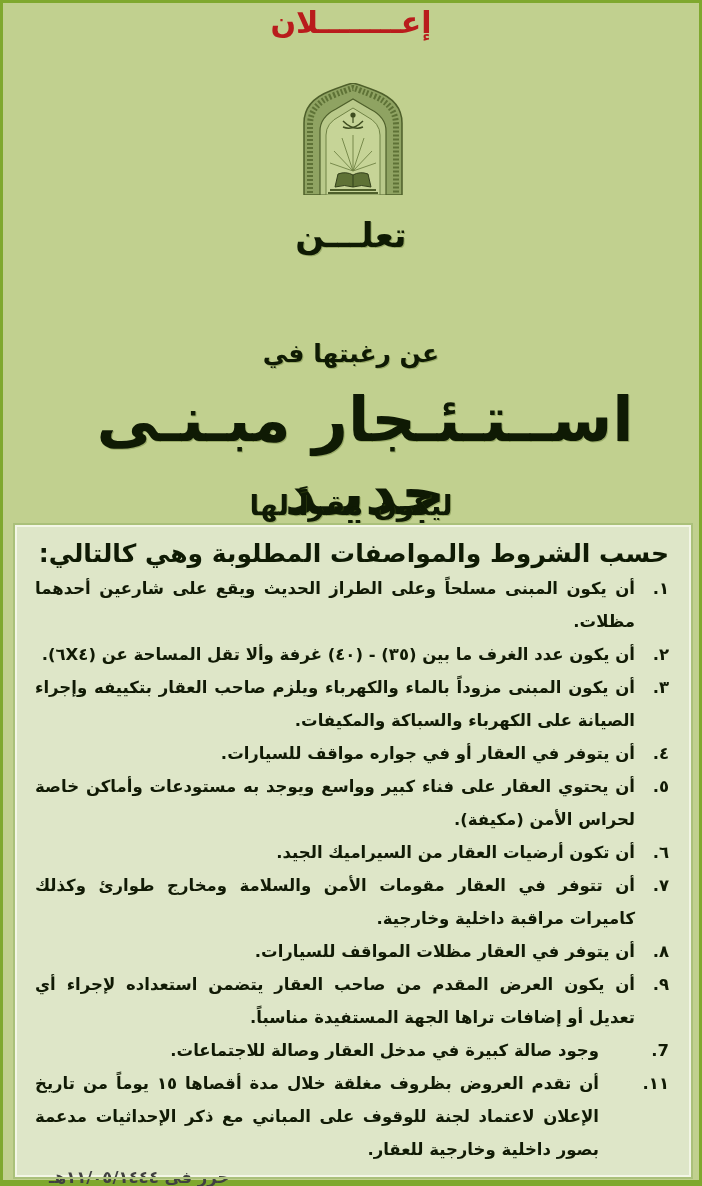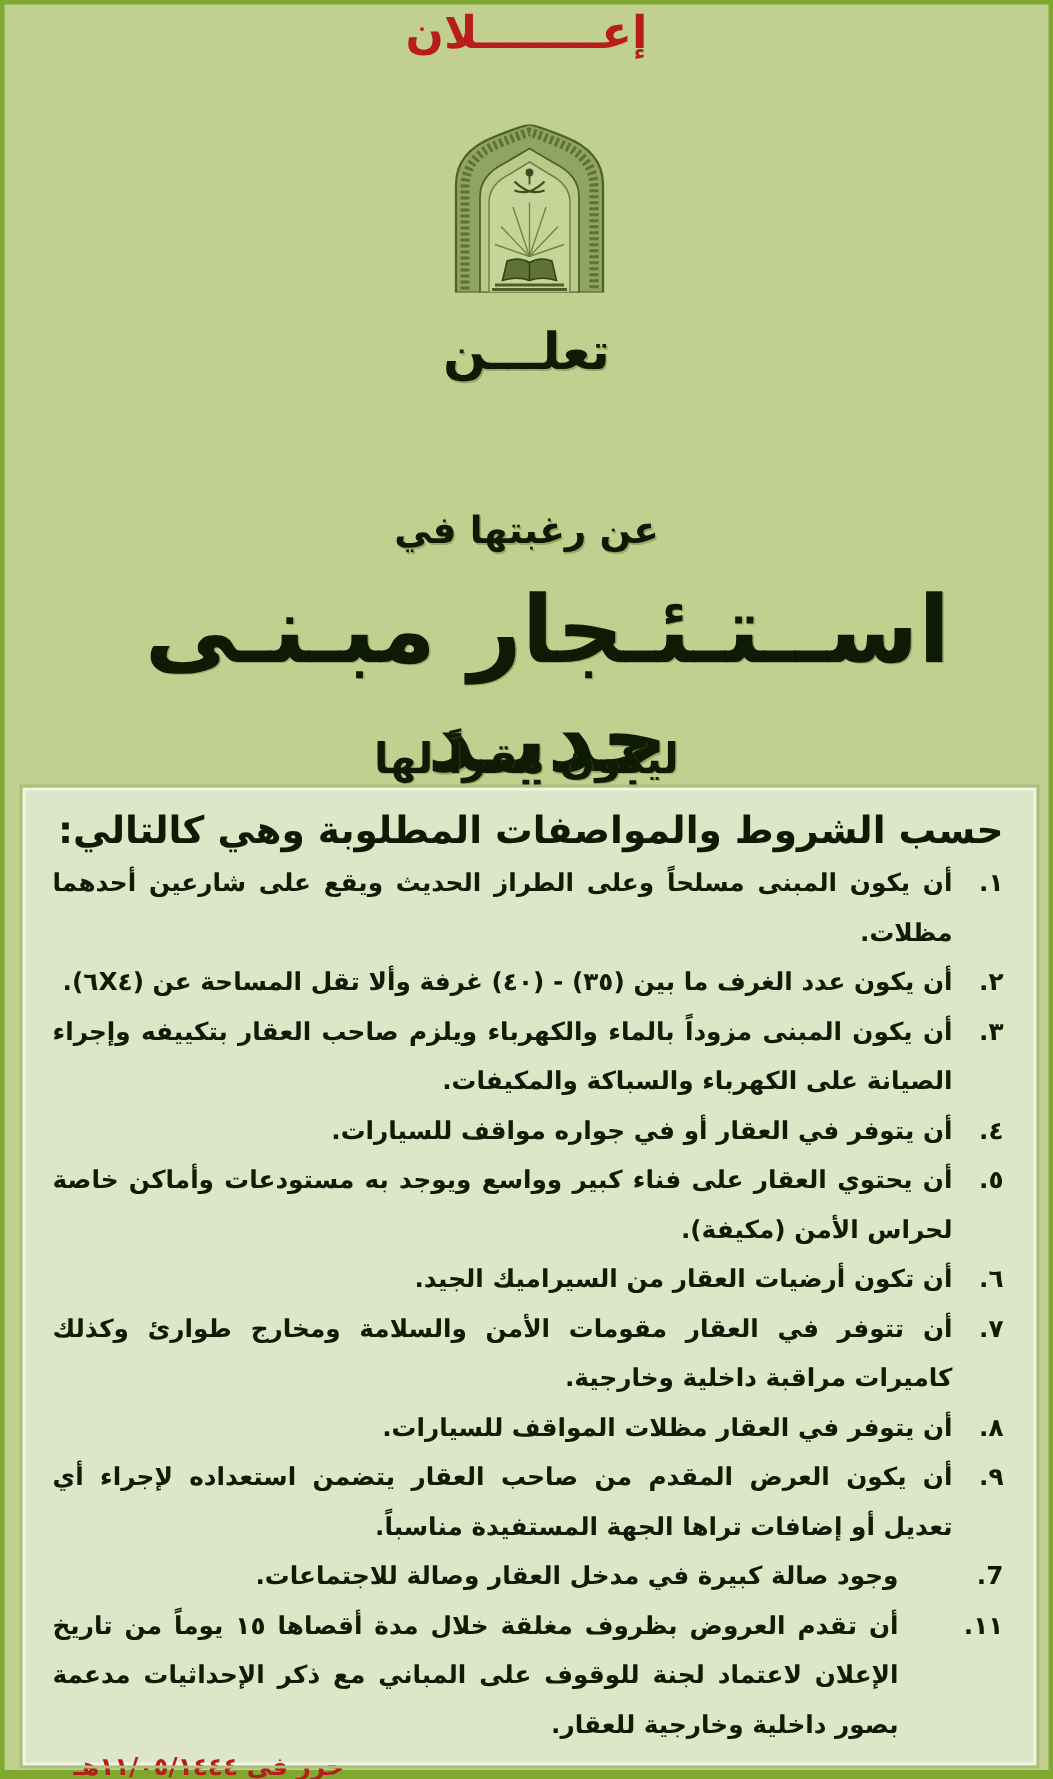--- a/index.html
+++ b/index.html
@@ -49,21 +49,21 @@
     .terms-list { list-style: none; }
     .term {
       display: flex; flex-direction: row; align-items: flex-start;
       font-size: 16.5px; font-weight: bold; line-height: 33px; color: #111a05;
     }
     .term-num { flex: 0 0 34px; text-align: right; white-space: nowrap; }
     .term-num.wide { flex: 0 0 70px; }
     .term-text { flex: 1; text-align: justify; text-align-last: right; }
     .date-line {
       margin-top: 2px;
-      font-size: 16.5px; font-weight: bold; text-align: left; color: #b91c1c;
+      font-size: 16.5px; font-weight: bold; text-align: left; color: #404040;
       padding-left: 14px;
     }
   </style>
 </head>
 <body>
 
 <div class="frame">
 
   <div class="announce-title">إعــــــــلان</div>
 

